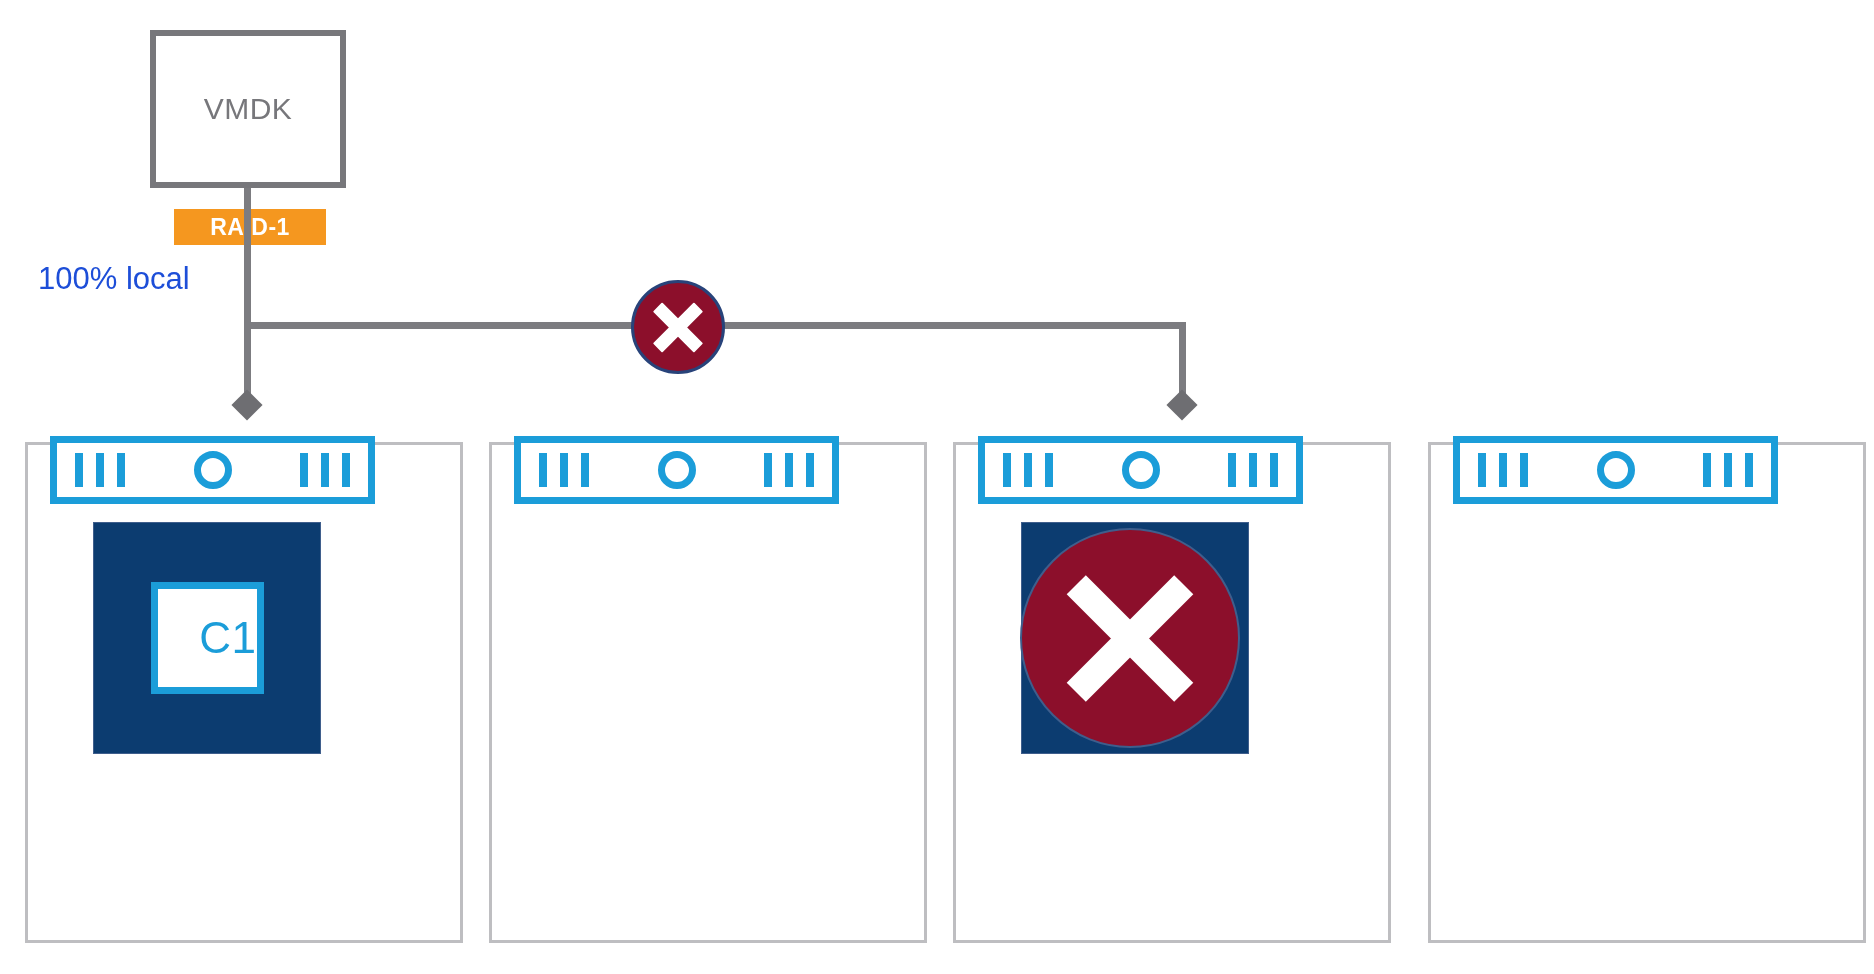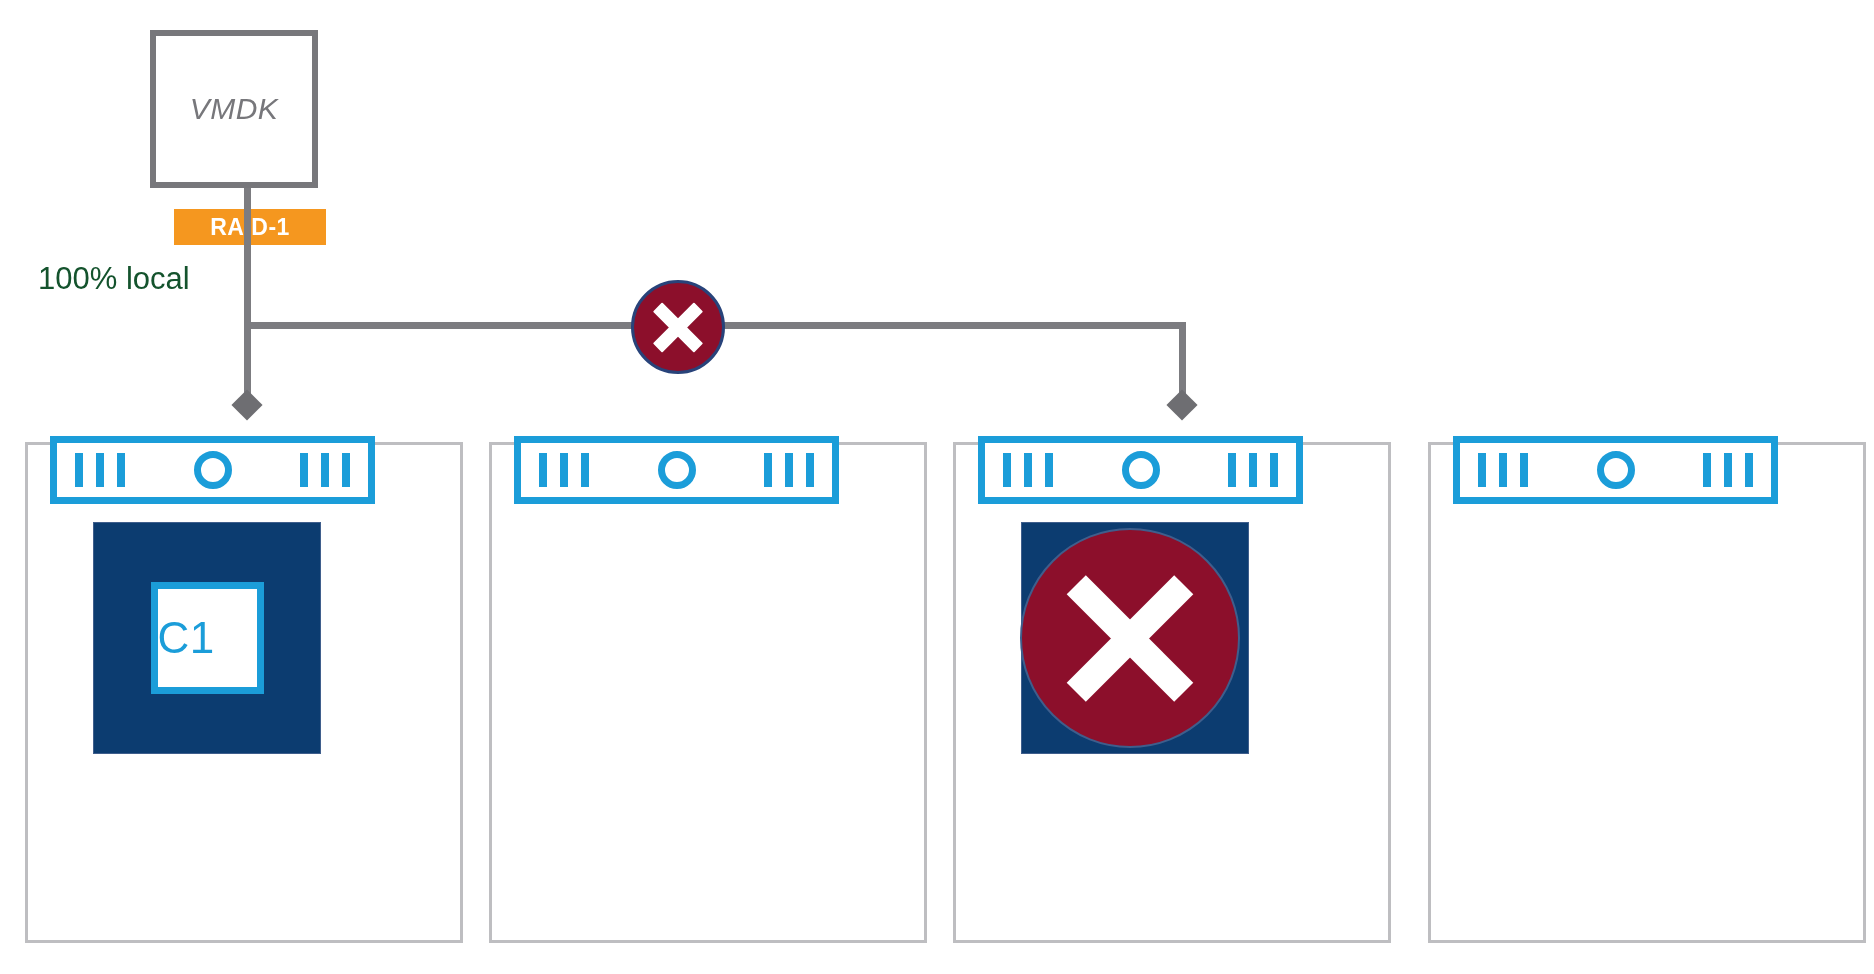--- a/index.html
+++ b/index.html
@@ -13,28 +13,27 @@
     width:1874px;
     height:974px;
     background:#ffffff;
     overflow:hidden;
   }
 
   
   .vmdk-box{
     position:absolute;
     left:150px; top:30px;
-    width:168px; height:158px;
+    width:196px; height:158px;
     border:6px solid #77777B;
     background:#ffffff;
     box-sizing:border-box;
     display:flex;
     align-items:center;
     justify-content:center;
-    font-style:italic;
   }
   .vmdk-label{
     font-size:30px;
     color:#77777B;
     letter-spacing:0.5px;
     font-family:"Liberation Sans", sans-serif;
   }
 
   
   .raid-badge{
@@ -54,21 +53,21 @@
     letter-spacing:0.5px;
   }
 
   
   .io-caption{
     position:absolute;
     left:38px; top:258px;
     width:180px;
     font-size:31px;
     line-height:42px;
-    color:#14532d;
+    color:#1d4ed8;
   }
   .io-caption span{display:block;}
 
   
   .line{
     position:absolute;
     background:#7C7C80;
   }
   .v-line{width:7px;}
   .h-line{height:7px;}
@@ -156,21 +155,21 @@
     align-items:center;
     justify-content:center;
   }
   .component-inner{
     width:113px; height:112px;
     background:#ffffff;
     border:7px solid #1B9DD9;
     box-sizing:border-box;
     display:flex;
     align-items:center;
-    justify-content:flex-start;
+    justify-content:flex-end;
   }
   .component-label{
     font-size:44px;
     color:#1B9DD9;
     font-weight:500;
     letter-spacing:0.5px;
   }
 
   
   .fail-circle{

